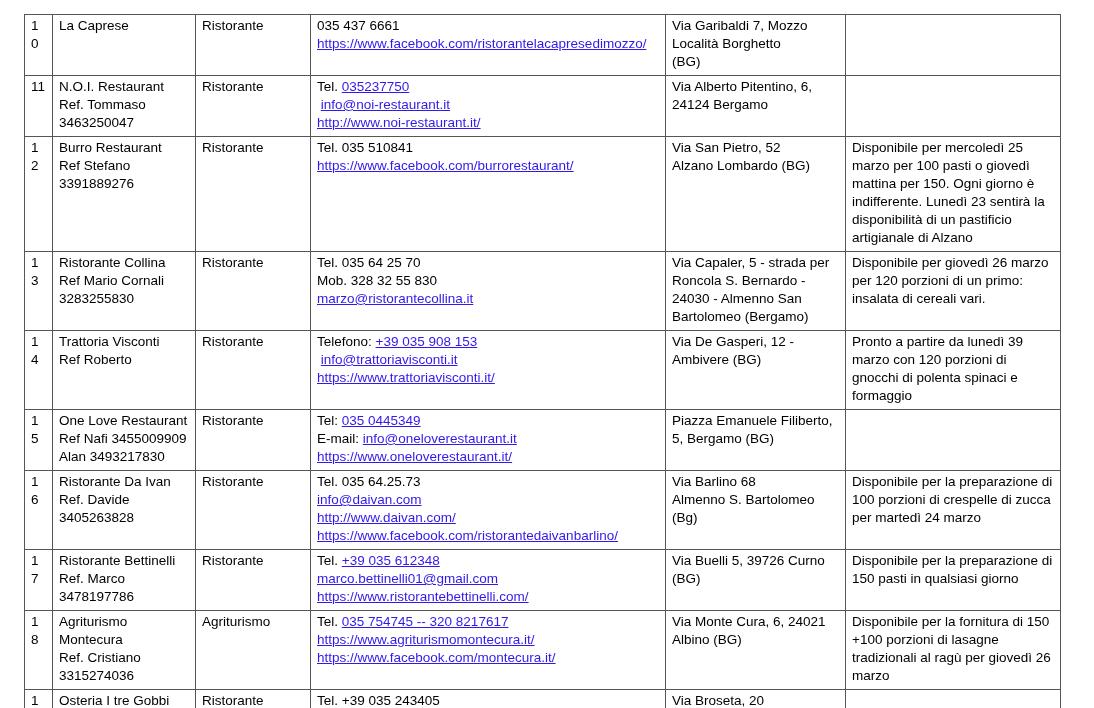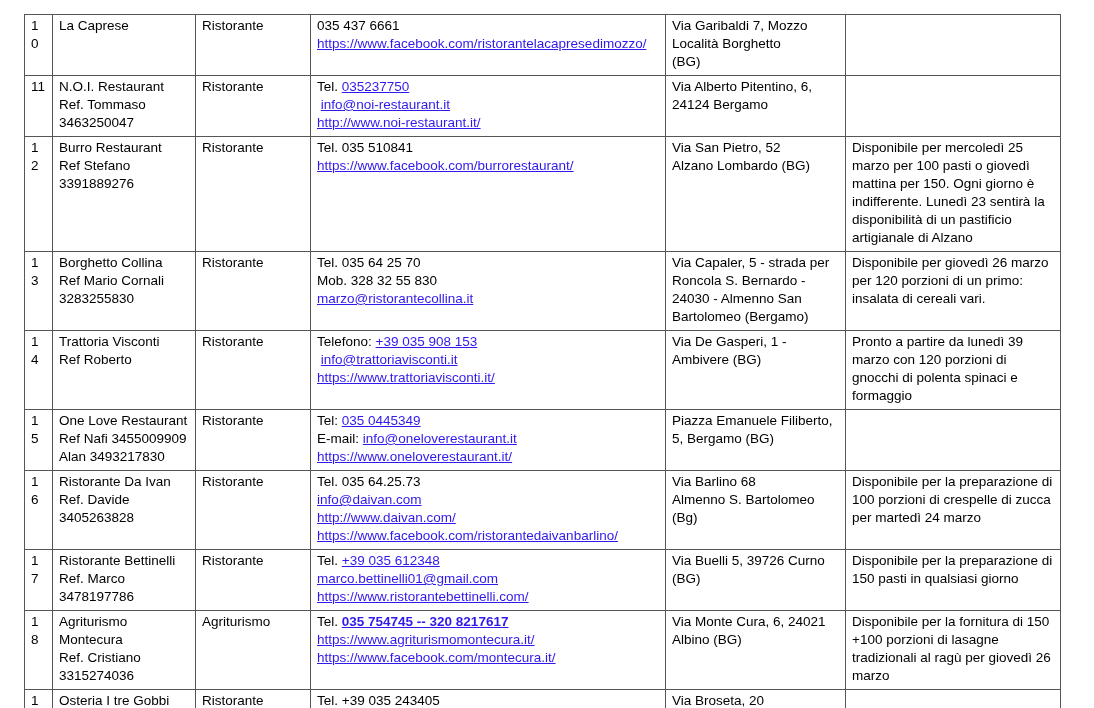--- a/index.html
+++ b/index.html
@@ -11,21 +11,21 @@
     border:1px solid #565656;
     vertical-align:top;
     padding:2px 6px 4px 6px;
     line-height:18px;
     word-wrap:break-word;
     overflow-wrap:break-word;
   }
   td.num-cell{padding-left:6px;padding-right:2px;}
   .line{white-space:pre-wrap;}
   .link{color:#3019EB;text-decoration:underline;cursor:pointer;text-align:center;}
-  .bold{font-weight:bold;}
+  .bold{font-weight:normal;}
   col.c-num{width:28px;}
   col.c-name{width:143px;}
   col.c-type{width:115px;}
   col.c-contact{width:355px;}
   col.c-address{width:180px;}
   col.c-notes{width:215px;}
 </style>
 </head>
 <body>
 
@@ -97,21 +97,21 @@
               <div class="line">Via San Pietro, 52</div>
               <div class="line">Alzano Lombardo (BG)</div>
             </td>
             <td>
               <div>Disponibile per mercoledì 25 marzo per 100 pasti o giovedì mattina per 150. Ogni giorno è indifferente. Lunedì 23 sentirà la disponibilità di un pastificio artigianale di Alzano</div>
             </td>
           </tr>
           <tr>
             <td class="num-cell">13</td>
             <td>
-              <div class="line">Borghetto Collina</div>
+              <div class="line">Ristorante Collina</div>
               <div class="line">Ref Mario Cornali</div>
               <div class="line">3283255830</div>
             </td>
             <td>Ristorante</td>
             <td>
               <div class="line"><span>Tel. 035 64 25 70</span></div>
               <div class="line"><span>Mob. 328 32 55 830</span></div>
               <div class="line"><span class="link">marzo@ristorantecollina.it</span></div>
             </td>
             <td>
@@ -130,21 +130,21 @@
               <div class="line">Trattoria Visconti</div>
               <div class="line">Ref Roberto</div>
             </td>
             <td>Ristorante</td>
             <td>
               <div class="line"><span>Telefono: </span><span class="link">+39 035 908 153</span></div>
               <div class="line"><span> </span><span class="link">info@trattoriavisconti.it</span></div>
               <div class="line"><span class="link">https://www.trattoriavisconti.it/</span></div>
             </td>
             <td>
-              <div class="line">Via De Gasperi, 1 -</div>
+              <div class="line">Via De Gasperi, 12 -</div>
               <div class="line">Ambivere (BG)</div>
             </td>
             <td>
               <div>Pronto a partire da lunedì 39 marzo con 120 porzioni di gnocchi di polenta spinaci e formaggio</div>
             </td>
           </tr>
           <tr>
             <td class="num-cell">15</td>
             <td>
               <div class="line">One Love Restaurant</div>

